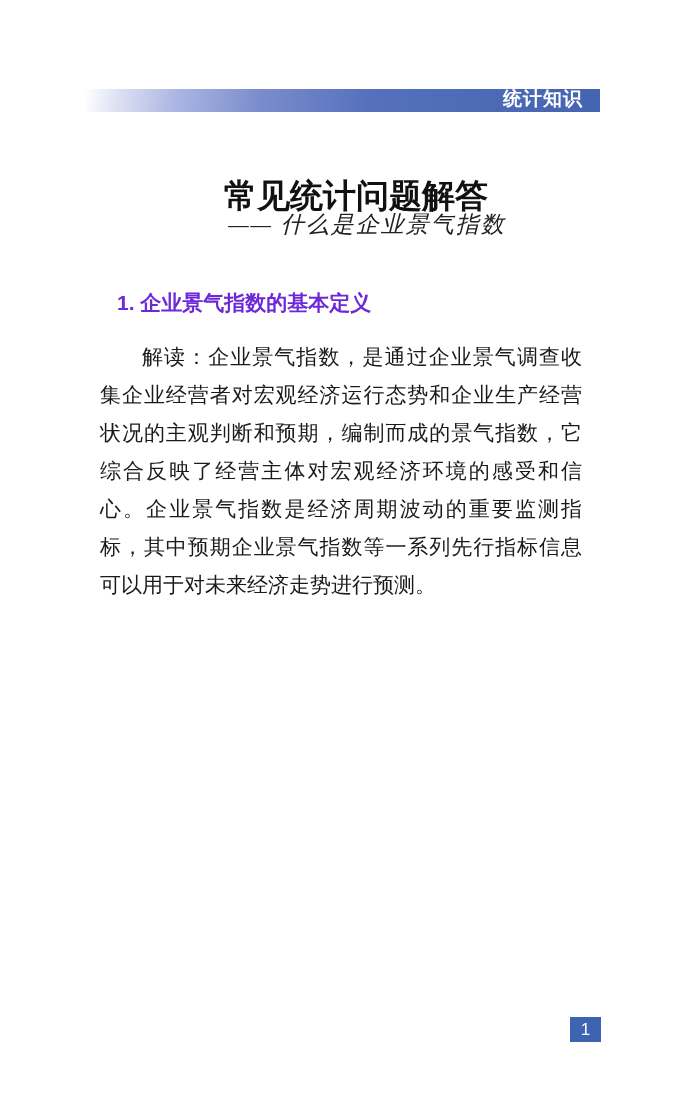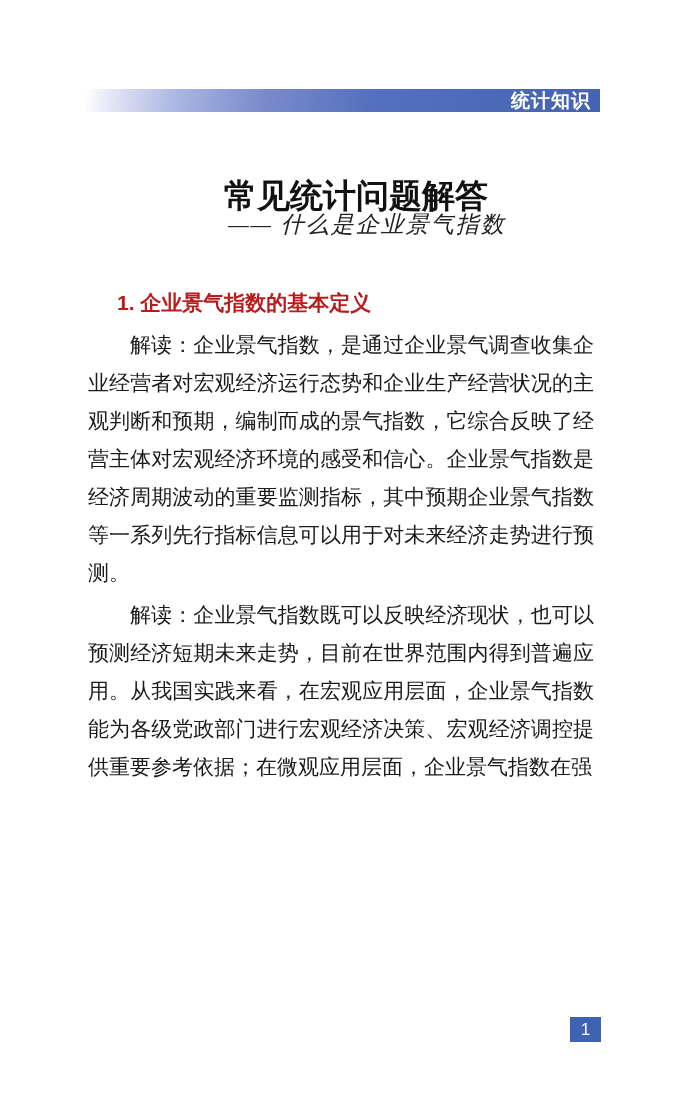--- a/index.html
+++ b/index.html
@@ -26,23 +26,23 @@
       #ffffff 0%,
       #dfe3f4 6%,
       #aab6e2 18%,
       #7b8ccc 34%,
       #5571bd 55%,
       var(--header-blue, #4463b0) 100%);
     text-align: right;
   }
   .header-label {
     display: inline-block;
-    padding-right: 9px;
+    padding-right: 17px;
     line-height: 23px;
-    font-family: Liberation Sans, sans-serif;
+    font-family: Liberation Mono, monospace;
     font-size: 19px;
     font-weight: bold;
     color: #ffffff;
     letter-spacing: 1px;
   }
   .title {
     position: absolute;
     left: 0;
     top: 158px;
     width: 100%;
@@ -75,26 +75,26 @@
     line-height: 38px;
     text-align: justify;
     text-justify: inter-character;
   }
   .body-text h2 {
     margin: 0;
     font-family: "Liberation Sans", "DejaVu Sans", sans-serif;
     font-size: 21px;
     font-weight: bold;
     line-height: 38px;
-    color: #b91c1c;
+    color: #6d28d9;
     text-indent: 33px;
     text-align: left;
   }
   .body-text p {
-    margin: 4px;
+    margin: 16px;
     text-indent: 42px;
   }
   .page-number {
     position: absolute;
     left: 570px;
     top: 1017px;
     width: 31px;
     height: 25px;
     background: var(--page-number-blue, #3e63b0);
     color: #ffffff;
@@ -118,19 +118,18 @@
   <div class="subtitle">—— 什么是企业景气指数</div>
 
   <div class="body-text">
 
     <h2>1. 企业景气指数的基本定义</h2>
 
     <p>解读：企业景气指数，是通过企业景气调查收集企业经营者对宏观经济运行态势和企业生产经营状况的主观判断和预期，编制而成的景气指数，它综合反映了经营主体对宏观经济环境的感受和信心。企业景气指数是经济周期波动的重要监测指标，其中预期企业景气指数等一系列先行指标信息可以用于对未来经济走势进行预测。</p>
 
 
 
-    <p>解读：企业景气指数既可以反映经济现状，也可以预测经济短期未来走势，目前在世界范围内得到普遍应用。从我国实践来看，在宏观应用层面，企业景气指数能为各级党政部门进行宏观经济决策、宏观经济调控提供重要参考依据；在微观应用层面，企业景气指数在强</p>
 
   </div>
 
   <div class="page-number">1</div>
 
 </div>
 
 </body></html>

